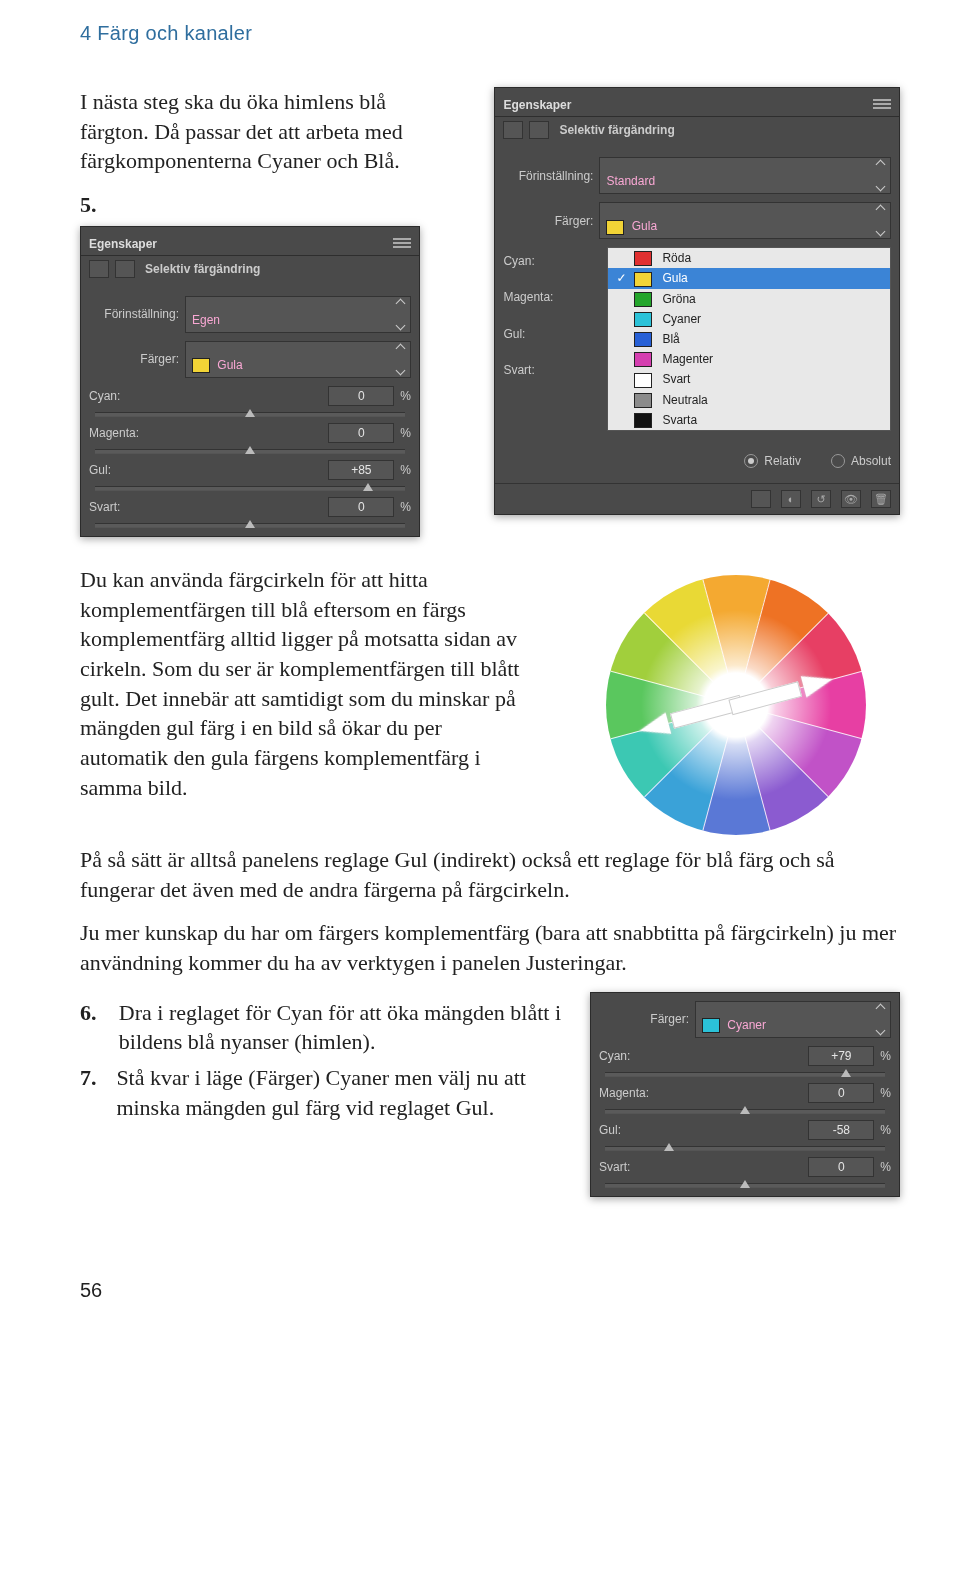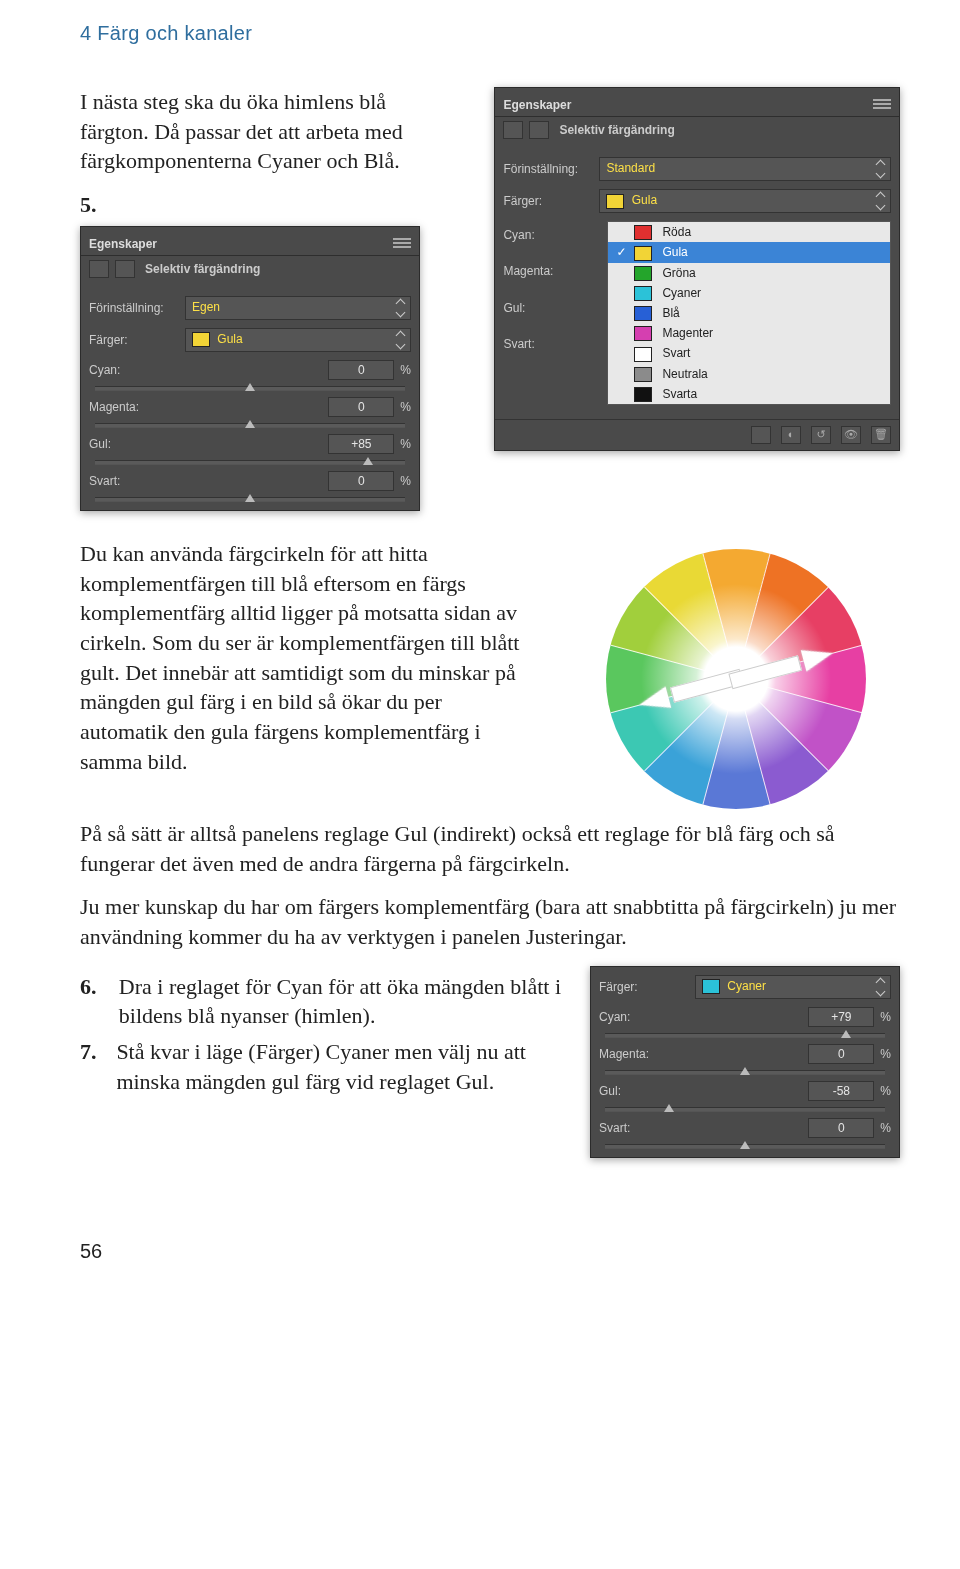--- a/index.html
+++ b/index.html
@@ -19,22 +19,22 @@
   .panel{
     background:#4a4a4a;color:#ccc;font-family:"Arial",sans-serif;font-size:12px;
     border:1px solid #2b2b2b;box-shadow:0 2px 8px rgba(0,0,0,.35);
     padding:4px 0 6px;box-sizing:border-box;width:100%;
   }
   .panel-header{display:flex;align-items:center;justify-content:space-between;padding:4px 8px 4px 8px;border-bottom:1px solid #2e2e2e;position:relative}
   .panel-tab{position:relative;top:1px;background:#4a4a4a;font-weight:bold;font-size:12px;color:#ddd}
   .panel-menu{width:18px;height:10px;display:flex;flex-direction:column;justify-content:space-between}
   .panel-menu span{display:block;height:2px;background:#aaa}
   .panel-row{display:flex;align-items:center;gap:6px;padding:4px 8px}
-  .panel-row .lbl{color:#ccc;flex-basis:90px}
-  .select{background:#555;border:1px solid #333;color:#fde047;padding:2px 18px 2px 6px;height:18px;position:relative;flex:1}
+  .panel-row .lbl{color:#ccc;text-align:right;flex-basis:90px}
+  .select{background:#555;border:1px solid #333;color:#f9a8d4;padding:15px 18px 2px 6px;height:18px;position:relative;flex:1}
   .select::after{content:"";position:absolute;right:6px;top:3px;width:6px;height:6px;border-right:1px solid #ccc;border-top:1px solid #ccc;transform:rotate(-45deg)}
   .select::before{content:"";position:absolute;right:6px;bottom:3px;width:6px;height:6px;border-right:1px solid #ccc;border-bottom:1px solid #ccc;transform:rotate(45deg)}
   .swatch{width:16px;height:13px;border:1px solid #222;display:inline-block;margin-right:4px;vertical-align:middle}
   .slider-row{padding:4px 8px 2px}
   .slider-row .top{display:flex;align-items:center;justify-content:space-between}
   .slider-row input.val{width:60px;background:#555;border:1px solid #333;color:#e5e5e5;text-align:center;height:16px;font-size:12px}
   .slider-row .pct{margin-left:6px;color:#ccc}
   .track{position:relative;height:3px;background:#5a5a5a;border-top:1px solid #333;border-bottom:1px solid #555;margin:6px 6px 0}
   .thumb{position:absolute;top:-4px;width:0;height:0;border-left:5px solid transparent;border-right:5px solid transparent;border-bottom:8px solid #bbb;transform:translateX(-50%)}
   .ctrl-icon{width:18px;height:16px;background:#555;border:1px solid #333}
@@ -229,20 +229,31 @@
     <span class="swatch" style="background:#8b8b8b"></span>
     <span>Neutrala</span>
             </div>
             <div class="opt">
     <span class="check"></span>
     <span class="swatch" style="background:#111111"></span>
     <span>Svarta</span>
             </div>
           </div>
       </div>
+      <div class="radio-row">
+        <div style="flex:1"></div>
+        <div class="radio">
+            <span class="dot filled"></span>
+            <span>Relativ</span>
+          </div>
+        <div class="radio">
+            <span class="dot"></span>
+            <span>Absolut</span>
+          </div>
+      </div>
       <div class="bottom-icons">
         <span></span>
         <span>◐</span>
         <span>↺</span>
         <span>👁</span>
         <span>🗑</span>
       </div>
     </div>
   </div>
 </div>

